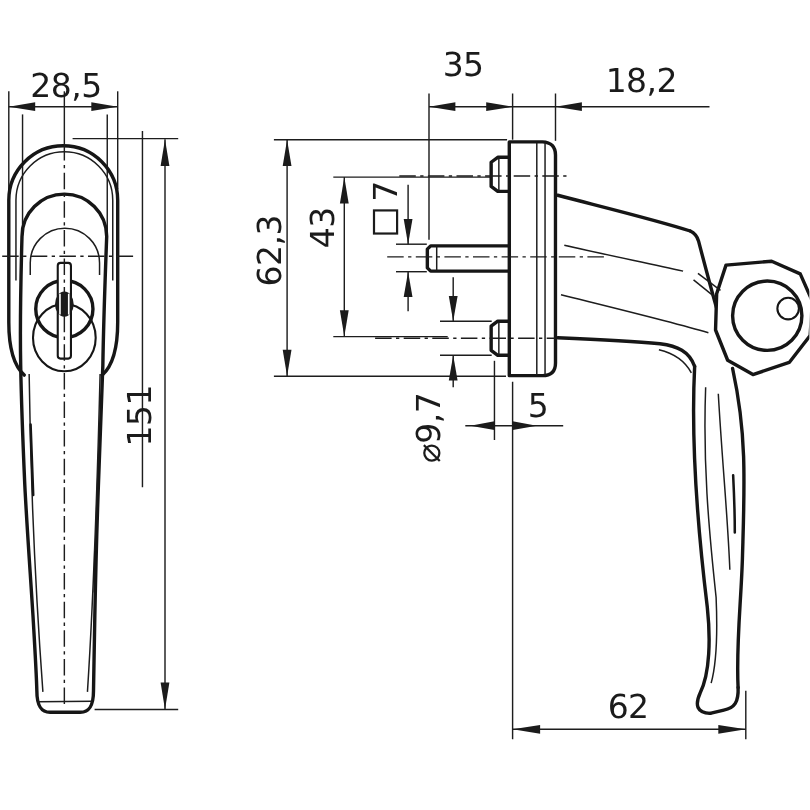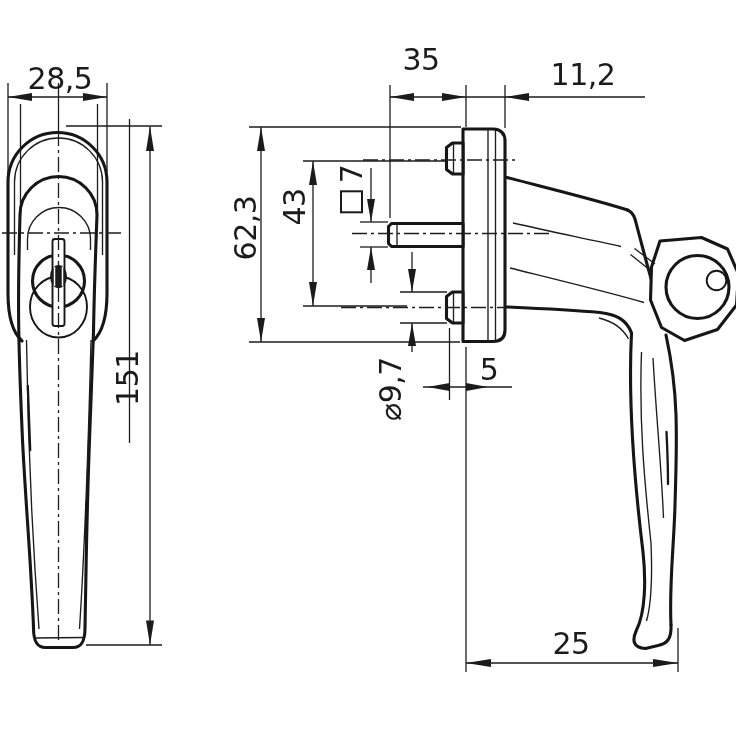--- a/index.html
+++ b/index.html
@@ -176,21 +176,21 @@
       <path class="cline" d="M2,233 H122"></path>
       <path class="cline" d="M352,233.5 H552"></path>
       <path class="cline" d="M363,160 H515"></path>
       <path class="cline" d="M341,307.5 H505"></path>
     </g>
   </svg>
 
   <div class="dim-label" style="left:60px;top:79px;">28,5</div>
   <div class="dim-label rot" style="left:128px;top:378px;">151</div>
   <div class="dim-label" style="left:421px;top:60px;">35</div>
-  <div class="dim-label" style="left:583px;top:75px;">11,2</div>
+  <div class="dim-label" style="left:583px;top:75px;">18,2</div>
   <div class="dim-label rot" style="left:246px;top:228px;">62,3</div>
   <div class="dim-label rot" style="left:295px;top:207px;">43</div>
   <div class="dim-label rot" style="left:352px;top:189px;"><span class="sq-icon"></span><span>7</span></div>
   <div class="dim-label rot" style="left:391px;top:389px;">⌀9,7</div>
   <div class="dim-label" style="left:489px;top:370px;">5</div>
-  <div class="dim-label" style="left:571px;top:644px;">25</div>
+  <div class="dim-label" style="left:571px;top:644px;">62</div>
 
 </div>
 
 </body></html>

